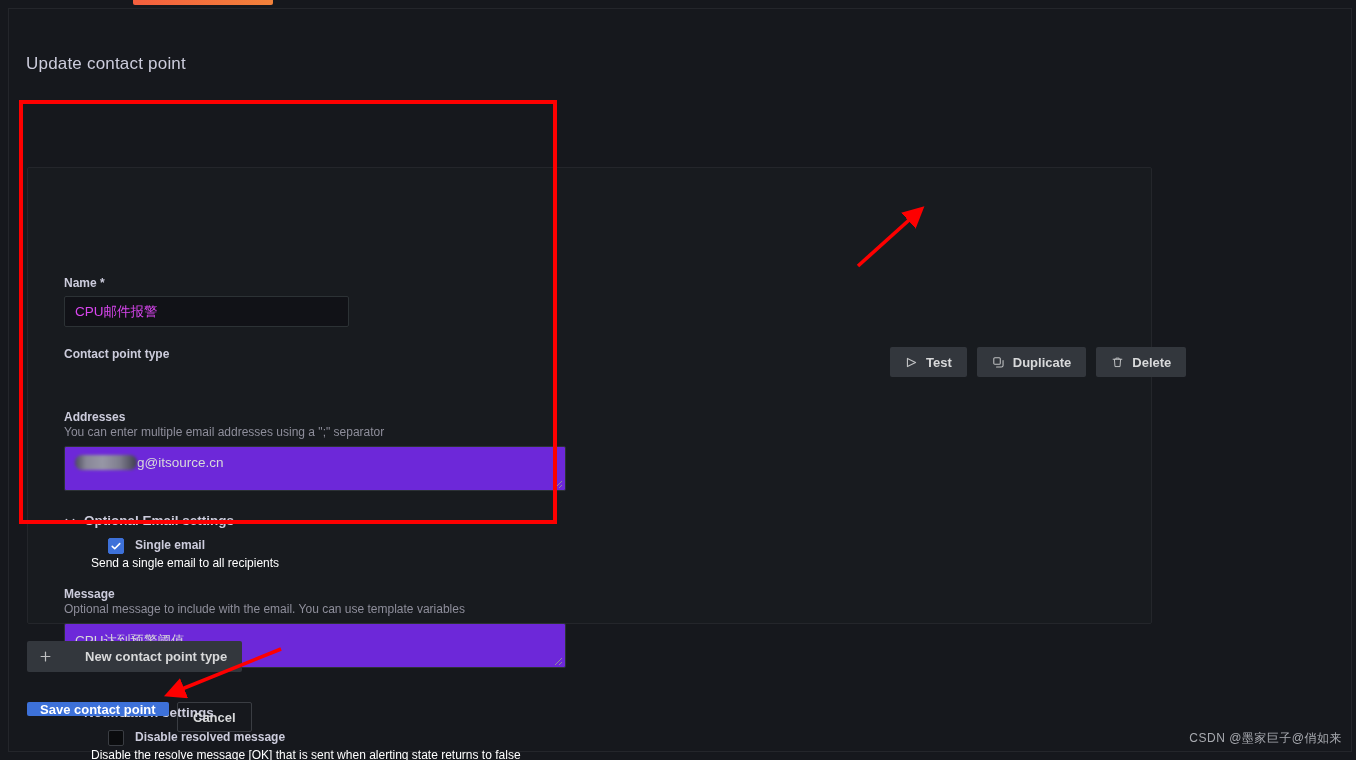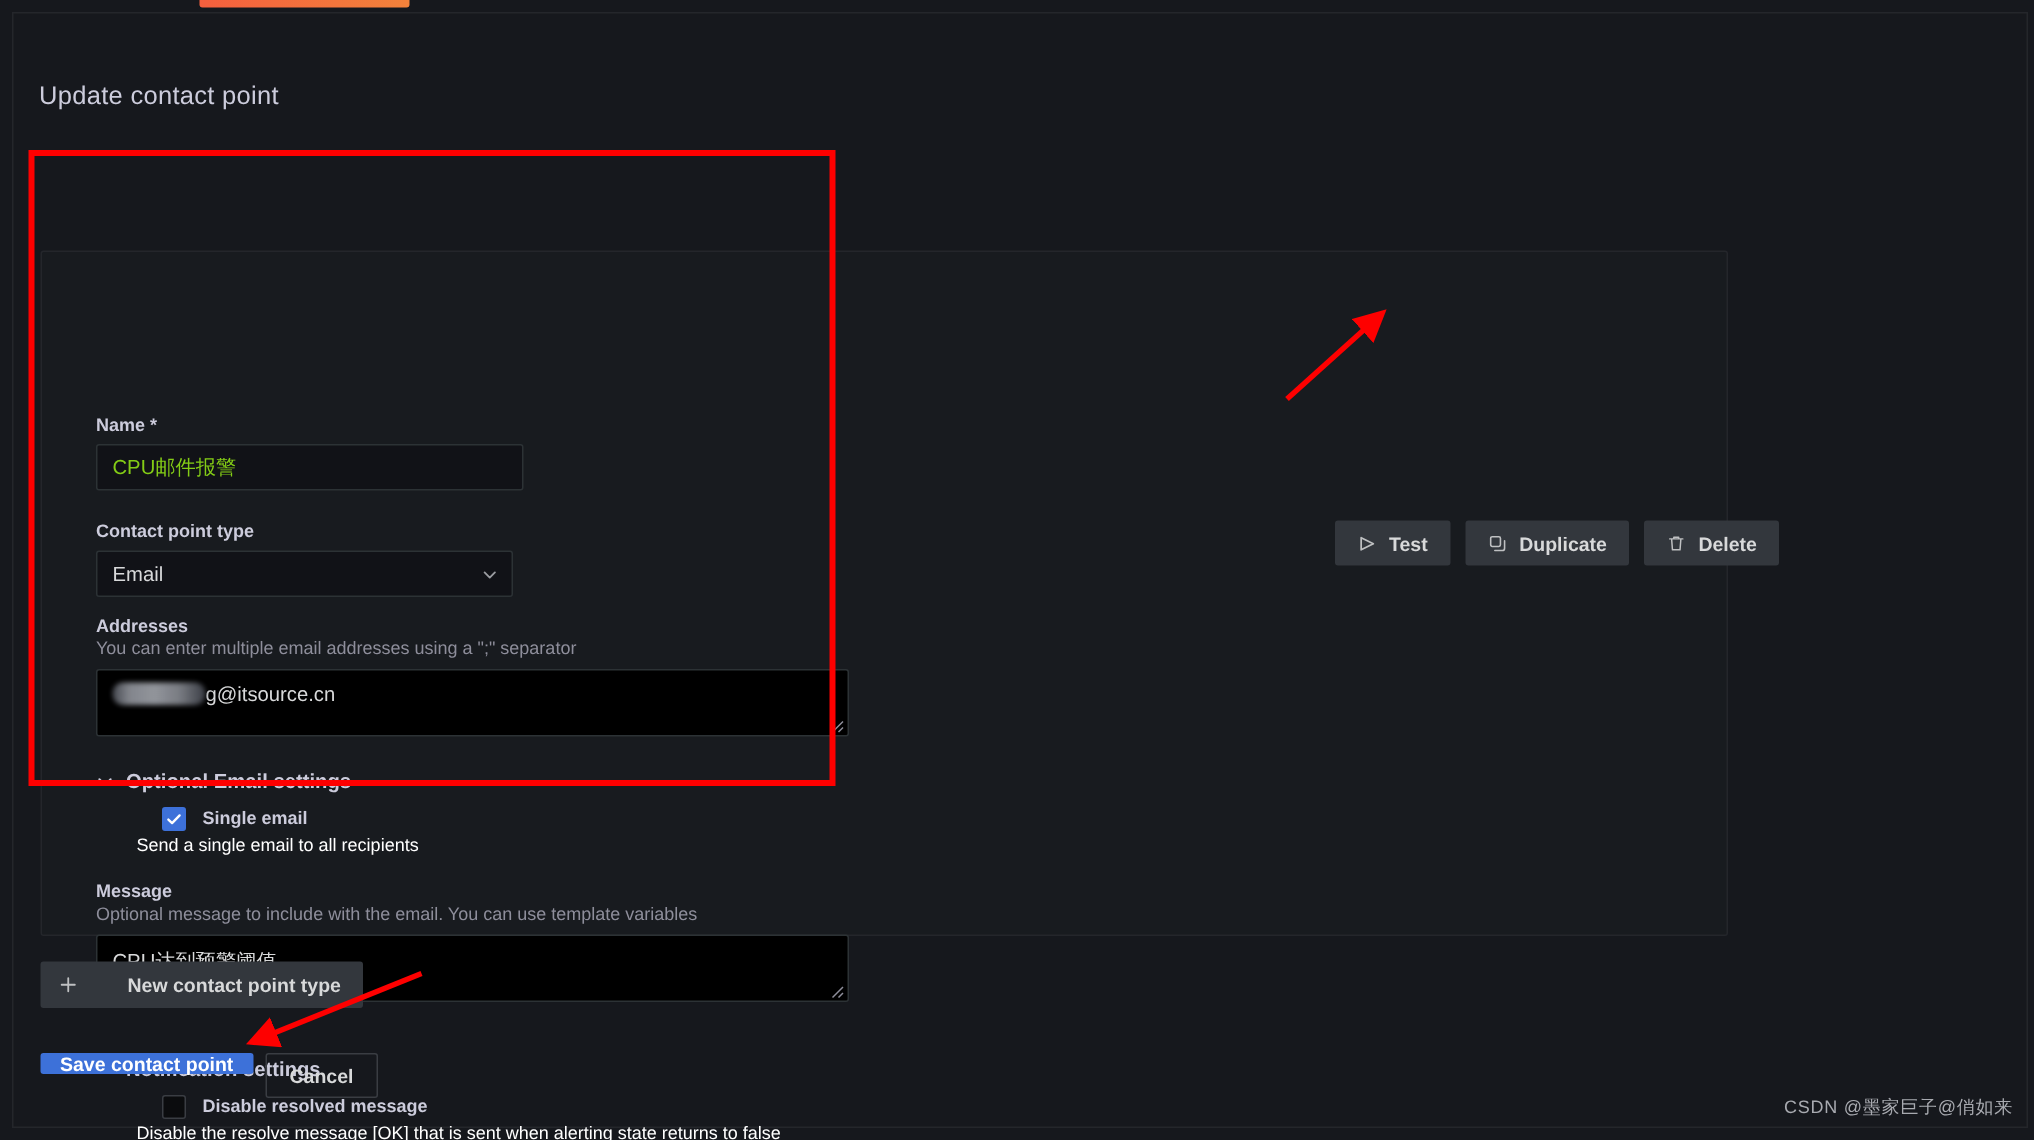--- a/index.html
+++ b/index.html
@@ -65,21 +65,21 @@
   }
 
   .field-name-wrap { position: absolute; left: 36px; top: 108px; }
   .input-text {
     display: block;
     width: 285px; height: 31px;
     margin-top: 6px;
     background: #111217;
     border: 1px solid #2c3235;
     border-radius: 2px;
-    color: #84cc16;
+    color: #d946ef;
     font-size: 13.5px;
     padding: 0 10px;
     font-family: "Liberation Sans", "DejaVu Sans", sans-serif;
   }
 
   .field-type-wrap { position: absolute; left: 36px; top: 179px; }
   .select-box {
     position: relative;
     width: 278px; height: 31px;
     margin-top: 6px;
@@ -95,21 +95,21 @@
     transform: translateY(-50%);
     width: 11px; height: 11px;
   }
   .chev svg { display: block; }
 
   .field-addr-wrap { position: absolute; left: 36px; top: 242px; }
   .ta {
     position: relative;
     width: 502px; height: 45px;
     margin-top: 6px;
-    background: #000000;
+    background: #6d28d9;
     border: 1px solid #2c3235;
     border-radius: 2px;
     color: #d8d9da;
     font-size: 13.5px;
     padding: 8px 10px;
     overflow: hidden;
   }
   .resize-grip {
     position: absolute; right: 2px; bottom: 1px;
     width: 10px; height: 10px;
@@ -252,28 +252,20 @@
 
   <div class="card">
 
     <div class="field-name-wrap">
       <div class="lbl">Name *</div>
       <input class="input-text" type="text" value="CPU邮件报警" style="">
     </div>
 
     <div class="field-type-wrap">
       <div class="lbl">Contact point type</div>
-      <div class="select-box">
-        <span class="select-value">Email</span>
-        <span class="chev">
-          <svg viewBox="0 0 16 16" width="11" height="11">
-              <path d="M3 6 L8 11 L13 6" fill="none" stroke="#9a9ca1" stroke-width="1.8" stroke-linecap="round" stroke-linejoin="round"></path>
-            </svg>
-        </span>
-      </div>
     </div>
 
     <div class="field-addr-wrap">
       <div class="lbl">Addresses</div>
       <div class="desc">You can enter multiple email addresses using a ";" separator</div>
       <div class="ta">
         <span class="redaction"></span><span>g@itsource.cn</span>
         <span class="resize-grip">
           <svg viewBox="0 0 10 10" width="10" height="10">
               <path d="M9 2 L2 9 M9 6 L6 9" stroke="#8e8e9b" stroke-width="1" fill="none"></path>

